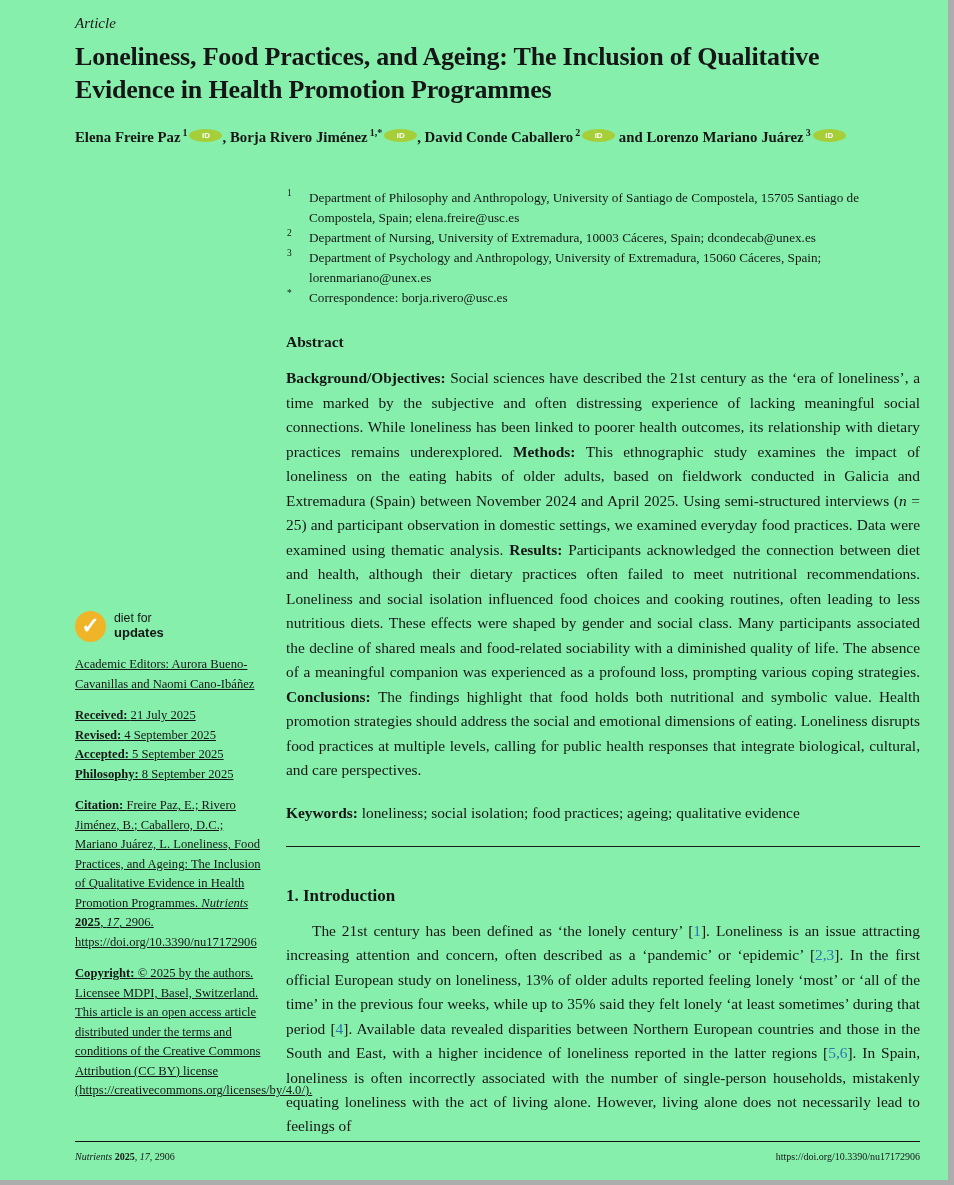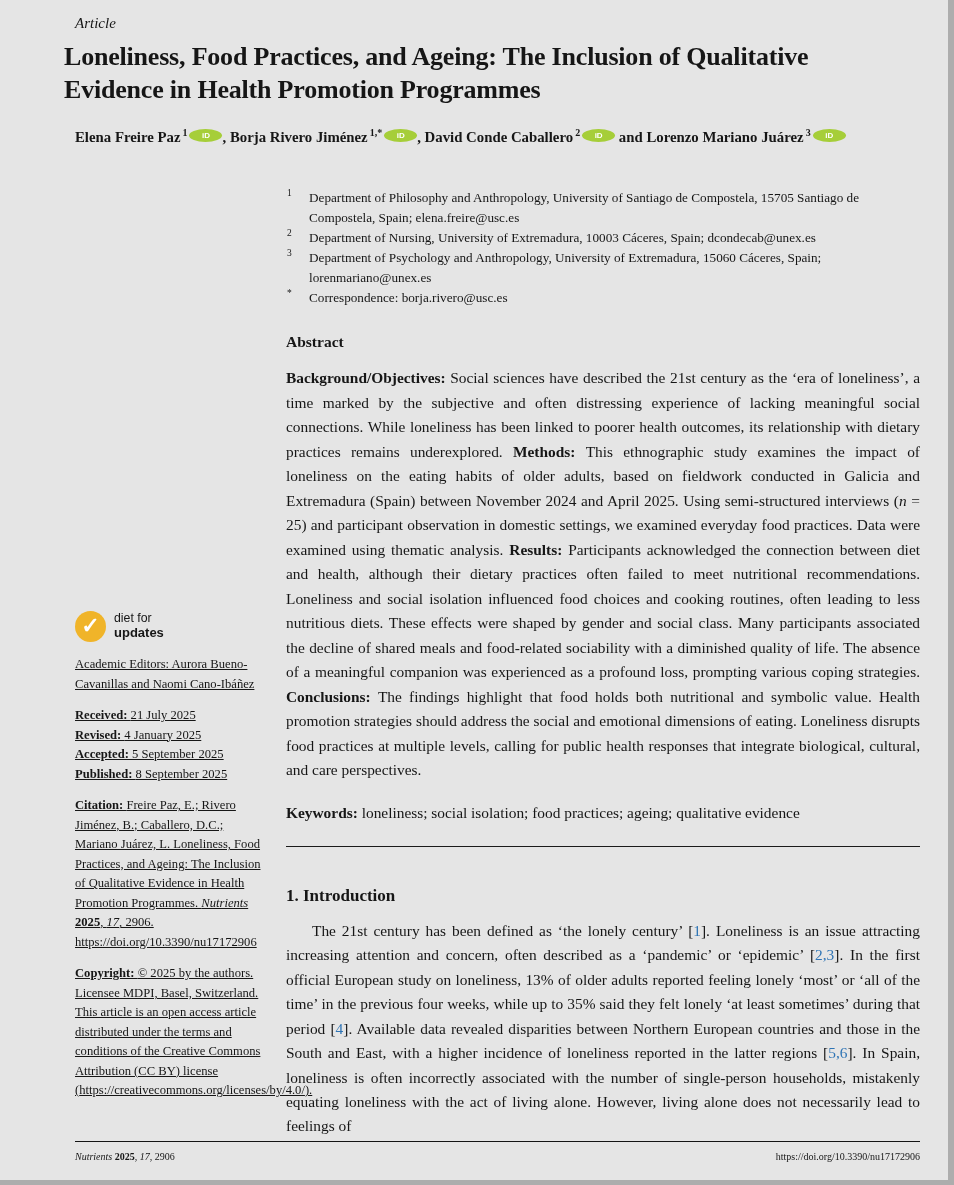--- a/index.html
+++ b/index.html
@@ -1,25 +1,25 @@
 <!DOCTYPE html>
 <html><head>
 <meta charset="utf-8">
 <style>
   html,body { margin:0; padding:0; background:#ffffff; }
   .page {
-    position:relative; width:954px; height:1185px; background:#e5e5e5;
+    position:relative; width:954px; height:1185px; background:#86efac;
     font-family:"Liberation Serif","DejaVu Serif",serif; color:#161616;
     overflow:hidden;
   }
   .edge-right { position:absolute; top:0; right:0; width:6px; height:100%; background:#adadad; }
   .edge-bottom { position:absolute; left:0; bottom:0; width:100%; height:5px; background:#adadad; }
 
   .article-type { position:absolute; left:75px; top:15px; font-style:italic; font-size:15px; }
-  .title { position:absolute; left:64px; top:40px; width:805px; font-weight:bold; font-size:26px; line-height:1.27; letter-spacing:-0.2px; }
+  .title { position:absolute; left:75px; top:40px; width:805px; font-weight:bold; font-size:26px; line-height:1.27; letter-spacing:-0.2px; }
   .authors { position:absolute; left:75px; top:127px; width:870px; font-weight:bold; font-size:14.8px; }
   .authors sup { font-size:10px; font-weight:bold; margin-left:2px; }
   .orcid {
     display:inline-block; width:33px; height:13px; border-radius:50%;
     background:#A6CE39; color:#fff; font-family:"Liberation Sans",sans-serif;
     font-size:8px; font-weight:bold; text-align:center; line-height:13px;
     vertical-align:4px; margin-left:2px; cursor:pointer;
   }
 
   .main { position:absolute; left:286px; top:188px; width:634px; }
@@ -68,23 +68,23 @@
       <div class="badge-text">
         <div>diet for</div>
         <div class="l2">updates</div>
       </div>
     </div>
 
     <div class="side-block">Academic Editors: Aurora Bueno-Cavanillas and Naomi Cano-Ibáñez</div>
 
     <div class="side-block">
       <div><b>Received: </b><span>21 July 2025</span></div>
-      <div><b>Revised: </b><span>4 January 2025</span></div>
+      <div><b>Revised: </b><span>4 September 2025</span></div>
       <div><b>Accepted: </b><span>5 September 2025</span></div>
-      <div><b>Published: </b><span>8 September 2025</span></div>
+      <div><b>Philosophy: </b><span>8 September 2025</span></div>
     </div>
 
     <div class="side-block"><b>Citation: </b><span>Freire Paz, E.; Rivero Jiménez, B.; Caballero, D.C.; Mariano Juárez, L. Loneliness, Food Practices, and Ageing: The Inclusion of Qualitative Evidence in Health Promotion Programmes. </span><i>Nutrients </i><b>2025</b><span>, </span><i>17</i><span>, 2906. </span><a class="plainlink">https://doi.org/10.3390/nu17172906</a></div>
 
     <div class="side-block"><b>Copyright: </b><span>© 2025 by the authors. Licensee MDPI, Basel, Switzerland. This article is an open access article distributed under the terms and conditions of the Creative Commons Attribution (CC BY) license (</span><a class="plainlink">https://creativecommons.org/licenses/by/4.0/</a><span>).</span></div>
   </div>
 
   <div class="main">
     <div class="affiliations">
       <div class="aff-row"><span class="aff-marker">1</span><span>Department of Philosophy and Anthropology, University of Santiago de Compostela, 15705 Santiago de Compostela, Spain; elena.freire@usc.es</span></div>

